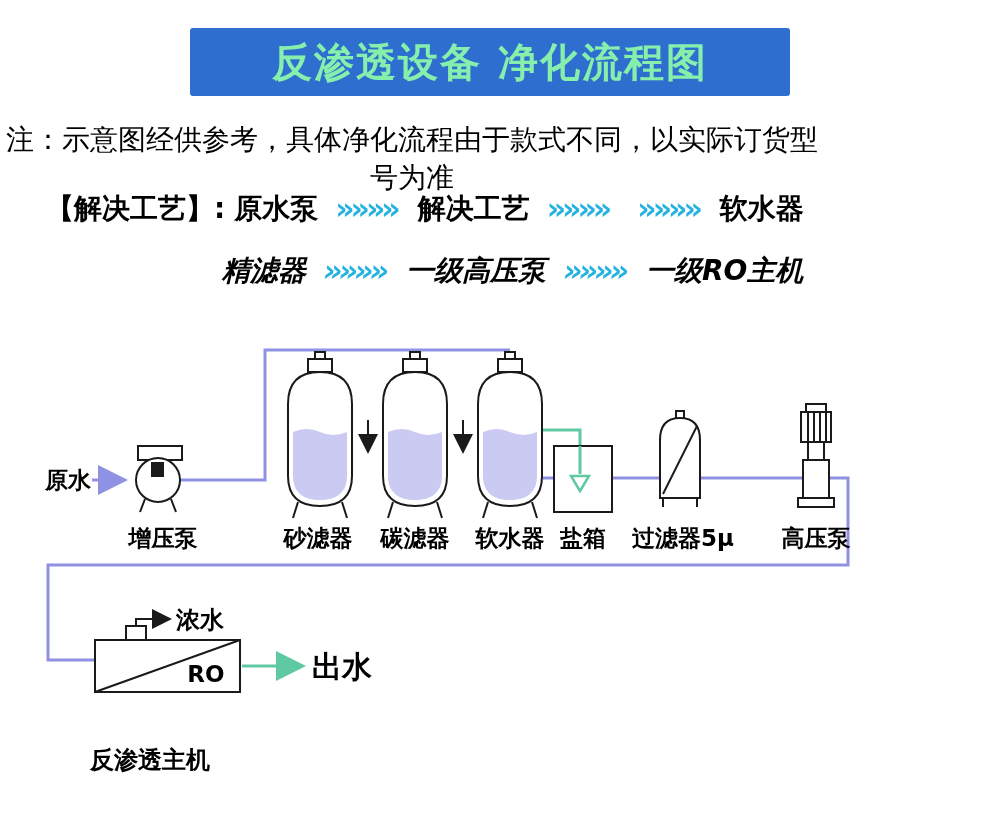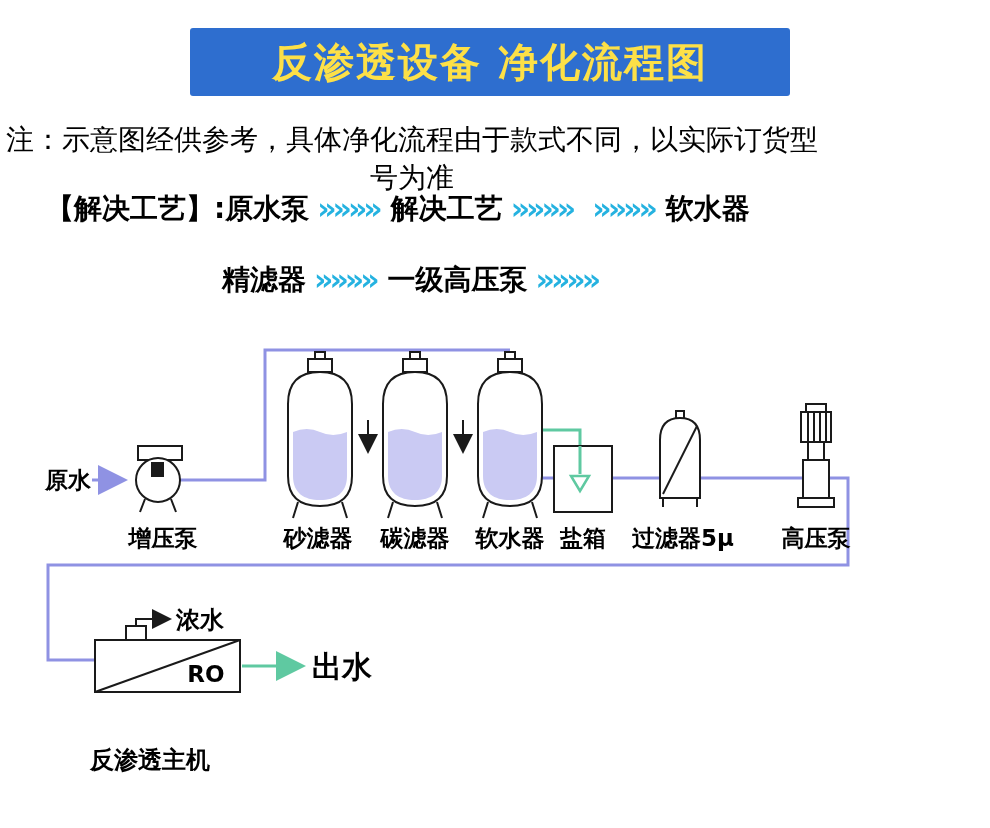--- a/index.html
+++ b/index.html
@@ -1,31 +1,31 @@
 <!DOCTYPE html>
 <html style="--banner: #2e6ecf; --cyan: #25b2e0; --pipe: #8f92e3; --green: #5fc9a1; --tank_fill: #cacaf3;"><head>
 <meta charset="utf-8">
 <style>
   * { margin:0; padding:0; box-sizing:border-box; }
   html,body { width:990px; height:828px; background:#ffffff; overflow:hidden; }
   body { position:relative; font-family:"DejaVu Sans","Liberation Sans",sans-serif; color:#000; }
 
   .banner {
     position:absolute; left:190px; top:28px; width:600px; height:68px;
-    background:var(--banner,#2e6ecf); color:#fde047; border-radius:3px;
+    background:var(--banner,#2e6ecf); color:#86efac; border-radius:3px;
     display:flex; align-items:center; justify-content:center;
     font-size:40px; font-weight:bold; letter-spacing:2px;
   }
   .note {
     position:absolute; top:121px; left:0; width:824px; text-align:center;
     font-size:28px; font-weight:normal;
   }
   .process { position:absolute; left:46px; top:190px; font-size:28px; font-weight:bold; }
-  .proc-line { display:flex; align-items:center; white-space:nowrap; }
-  .proc-line2 { margin-top:33px; margin-left:176px; }
+  .proc-line { display:flex; align-items:center; white-space:nowrap;gap:9px; }
+  .proc-line2 { margin-top:24px; margin-left:176px;font-style:italic; }
   .chev {
     color:var(--cyan,#25b2e0); font-size:30px; font-weight:bold;
     letter-spacing:-4px; margin:0 12px 0 8px; line-height:1;
   }
 
   .diagram { position:absolute; left:0; top:330px; }
   .pipe      { fill:none; stroke:var(--pipe,#8f92e3); stroke-width:3; }
   .greenline { fill:none; stroke:var(--green,#5fc9a1); stroke-width:3; }
   .blk       { fill:none; stroke:#1a1a1a; stroke-width:2; }
   .comp      { fill:#ffffff; stroke:#1a1a1a; stroke-width:2; }
@@ -56,20 +56,21 @@
       <span>解决工艺</span>
       <span class="chev">»»»»</span>
       <span class="chev">»»»»</span>
       <span>软水器</span>
     </div>
     <div class="proc-line proc-line2">
       <span>精滤器</span>
       <span class="chev">»»»»</span>
       <span>一级高压泵</span>
       <span class="chev">»»»»</span>
+      <span>一级RO主机</span>
     </div>
   </div>
 
   <svg class="diagram" width="990" height="498" viewBox="0 0 990 498" xmlns="http://www.w3.org/2000/svg">
     <defs>
       <marker id="mp" markerWidth="10" markerHeight="10" refX="8" refY="5" orient="auto">
         <path d="M0,0 L10,5 L0,10 Z" class="mfill-pipe"></path>
       </marker>
       <marker id="mb" markerWidth="10" markerHeight="10" refX="8" refY="5" orient="auto">
         <path d="M0,0 L10,5 L0,10 Z" class="mfill-blk"></path>

